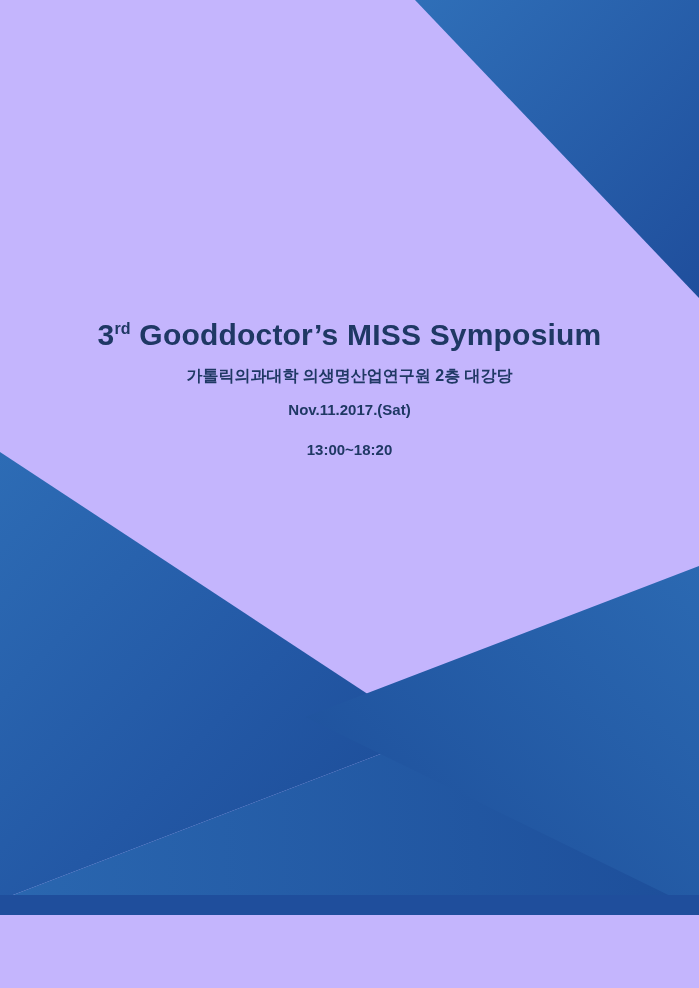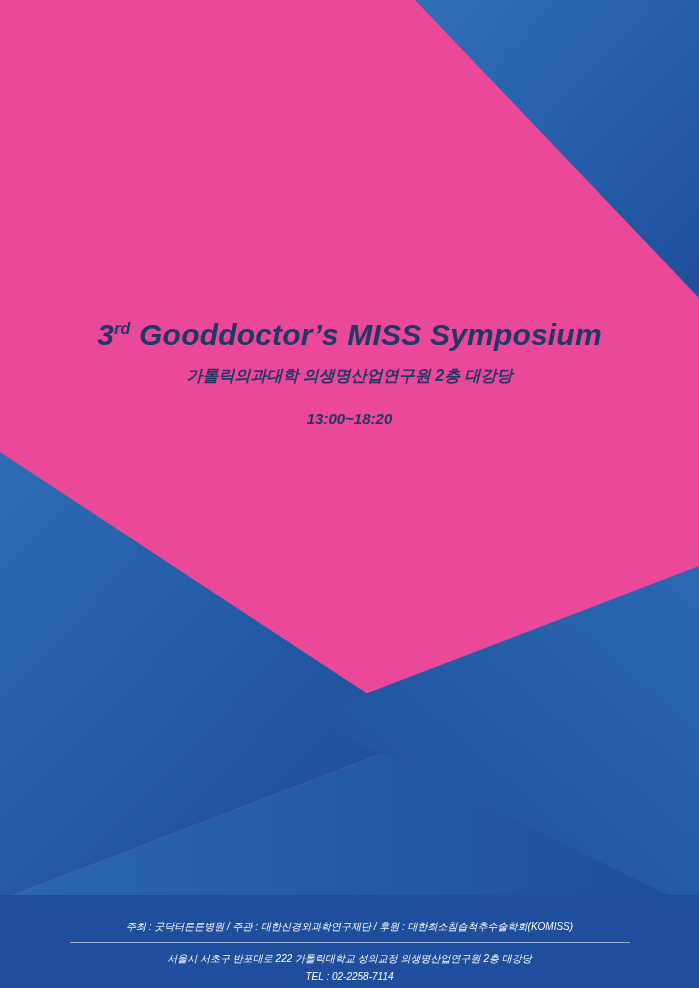--- a/index.html
+++ b/index.html
@@ -8,23 +8,22 @@
     background: #ffffff;
   }
   body {
     font-family: "Liberation Sans", sans-serif;
   }
   #poster {
     position: relative;
     width: 699px;
     height: 988px;
     margin: 0 auto;
-    background: #ec4899;
+    background: #c4b5fd;
     overflow: hidden;
-    font-style: italic;
   }
   #geo-svg {
     position: absolute;
     left: 0;
     top: 0;
     width: 699px;
     height: 988px;
   }
 
   
@@ -138,23 +137,18 @@
 
     <rect x="0" y="895" width="699" height="20" fill="#1f4e9c"></rect>
   </svg>
 
   <div class="title-block">
     <div class="main-title">
       <span>3</span><span class="ord">rd</span>
       <span>Gooddoctor’s MISS Symposium</span>
     </div>
     <div class="venue-line">가톨릭의과대학 의생명산업연구원 2층 대강당</div>
+    <div class="date-line">Nov.11.2017.(Sat)</div>
     <div class="time-line">13:00~18:20</div>
   </div>
 
-  <div class="footer">
-    <div class="footer-org">주최 : 굿닥터튼튼병원 / 주관 : 대한신경외과학연구재단 / 후원 : 대한최소침습척추수술학회(KOMISS)</div>
-    <div class="footer-rule"></div>
-    <div class="footer-addr">서울시 서초구 반포대로 222 가톨릭대학교 성의교정 의생명산업연구원 2층 대강당</div>
-    <div class="footer-tel">TEL : 02-2258-7114</div>
-  </div>
 
 </div>
 
 </body></html>

